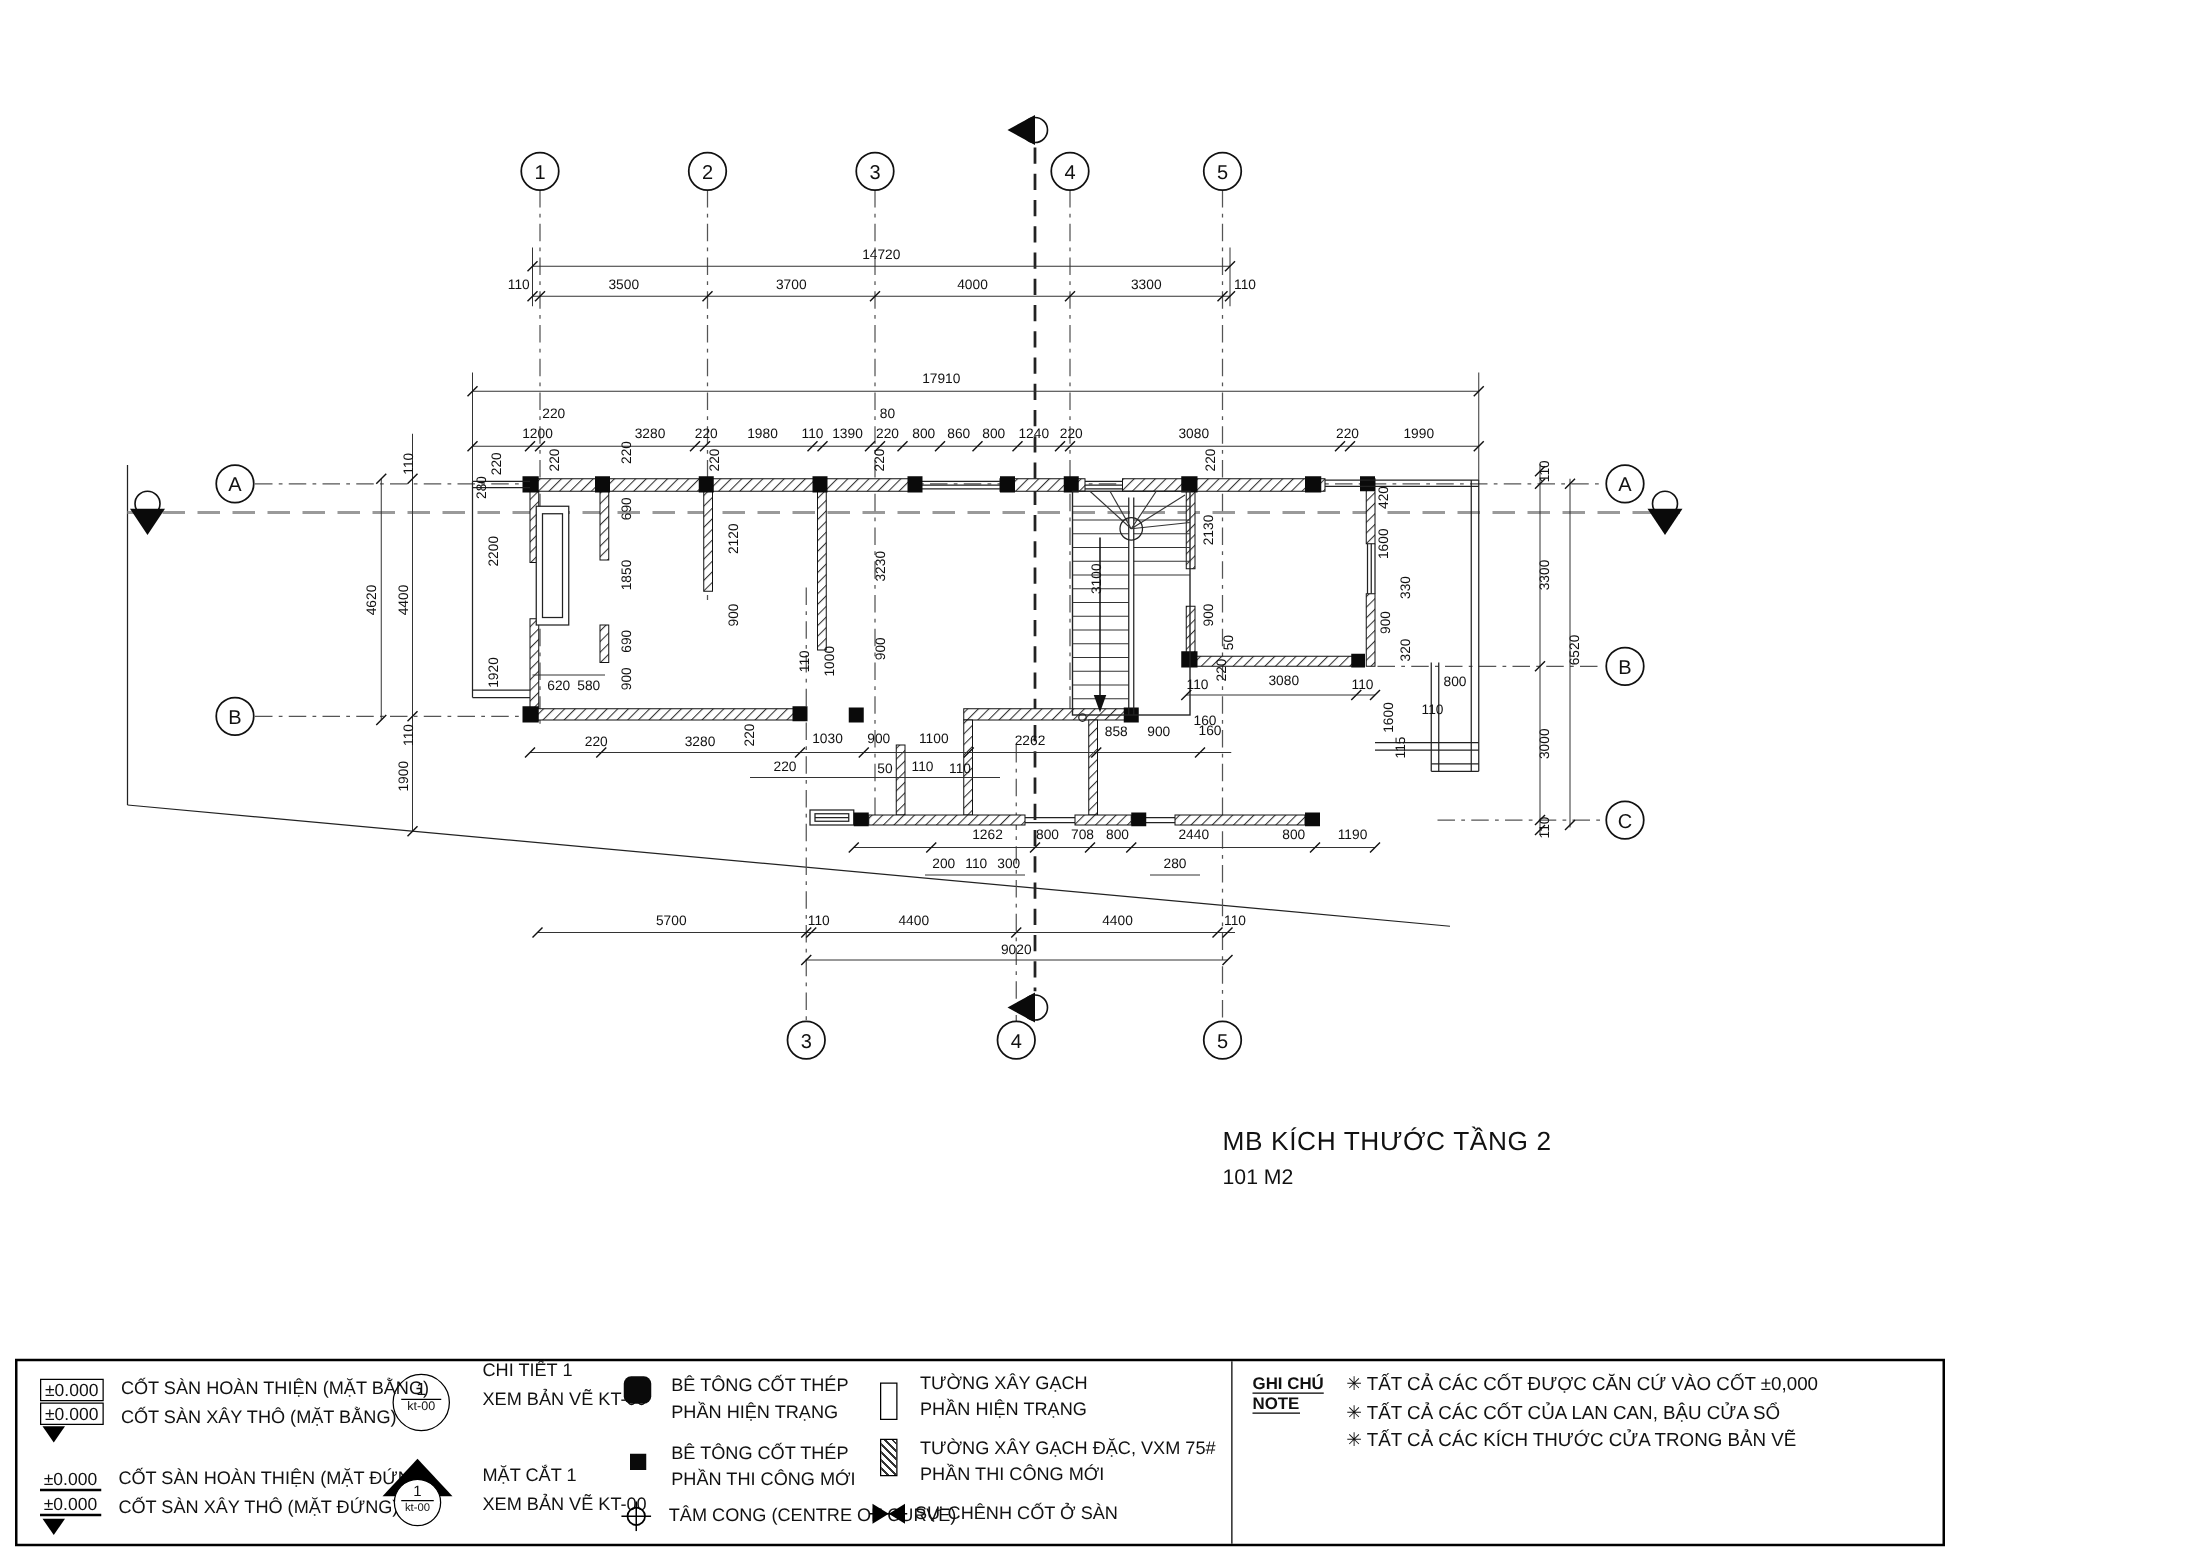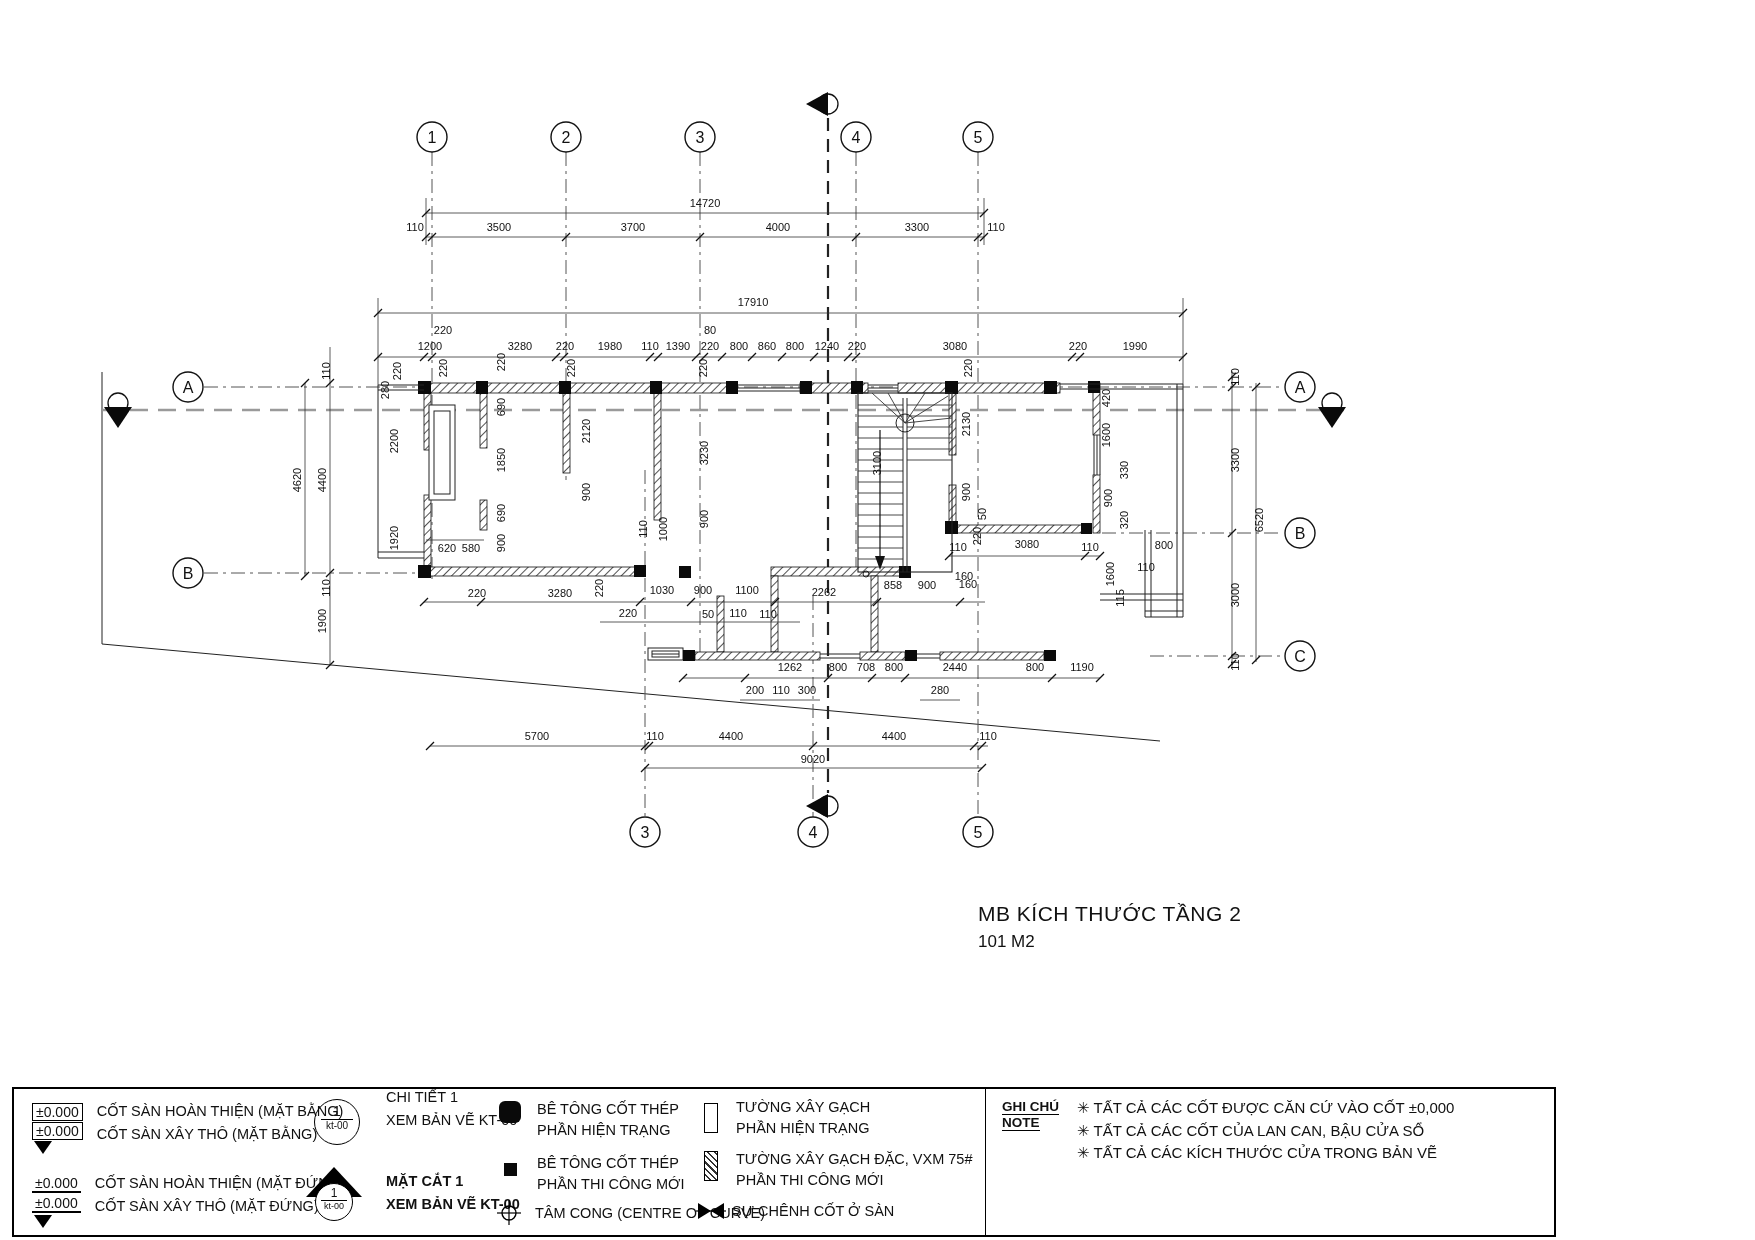--- a/index.html
+++ b/index.html
@@ -517,21 +517,21 @@
     <div style="margin-top:7px;">XEM BẢN VẼ KT-00</div>
   </div>
 
   <div class="item" style="left:292px;top:78px;">
     <div class="sectri"></div>
     <div class="seccir">
       <div class="n">1</div>
       <div class="r">kt-00</div>
     </div>
   </div>
-  <div class="item" style="left:372px;top:84px;font-weight:bold;">
+  <div class="item" style="left:372px;top:84px;">
     <div>MẶT CẮT 1</div>
     <div style="margin-top:7px;">XEM BẢN VẼ KT-00</div>
   </div>
 
   <div class="item" style="left:485px;top:12px;">
     <div style="display:flex;gap:16px;align-items:flex-start;">
       <div class="blackbig"></div>
       <div>
         <div>BÊ TÔNG CỐT THÉP</div>
         <div style="margin-top:5px;">PHẦN HIỆN TRẠNG</div>
@@ -552,21 +552,21 @@
       <svg width="24" height="24">
         <circle cx="12" cy="12" r="7" fill="none" stroke="#000" stroke-width="1.4"></circle>
         <line x1="12" y1="0" x2="12" y2="24" stroke="#000" stroke-width="1.2"></line>
         <line x1="0" y1="12" x2="24" y2="12" stroke="#000" stroke-width="1.2"></line>
       </svg>
       <div>TÂM CONG (CENTRE OF CURVE)</div>
     </div>
   </div>
 
   <div class="item" style="left:690px;top:10px;">
-    <div style="display:flex;gap:18px;align-items:center;">
+    <div style="display:flex;gap:18px;align-items:flex-end;">
       <div class="wallw"></div>
       <div>
         <div>TƯỜNG XÂY GẠCH</div>
         <div style="margin-top:5px;">PHẦN HIỆN TRẠNG</div>
       </div>
     </div>
   </div>
   <div class="item" style="left:690px;top:62px;">
     <div style="display:flex;gap:18px;align-items:flex-start;">
       <div class="wallh"></div>

